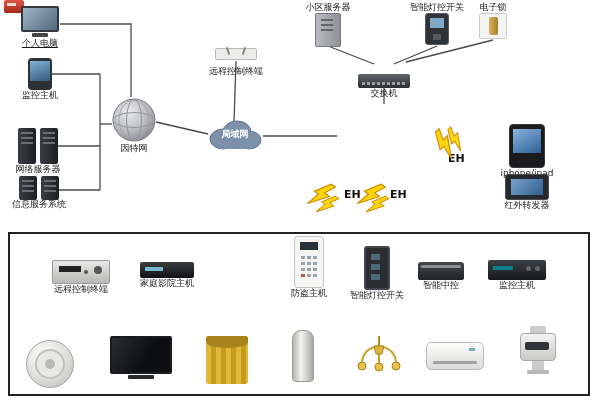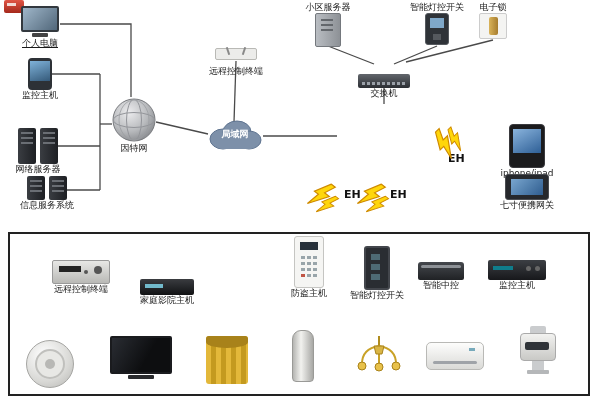--- a/index.html
+++ b/index.html
@@ -124,34 +124,34 @@
   
   #devbox{position:absolute;left:8px;top:232px;width:578px;height:160px;border:2px solid #222;background:#fff;}
 
   .bold-lbl{font-weight:bold;font-size:10px;color:#10233f;}
 
   
   #n-red{left:2px;top:0px;width:24px;}
   #n-pc{left:12px;top:6px;width:56px;text-decoration:underline;}
   #n-mobile{left:16px;top:58px;width:48px;}
   #n-netsrv{left:8px;top:128px;width:60px;}
-  #n-infosys{left:12px;top:176px;width:70px;}
+  #n-infosys{left:4px;top:176px;width:70px;font-family:Liberation Mono, monospace;}
   #n-internet{left:108px;top:97px;width:52px;}
   #n-lan{left:206px;top:119px;width:58px;}
   #n-rterm{left:194px;top:42px;width:84px;}
   #n-commsrv{left:298px;top:2px;width:60px;}
   #n-door{left:406px;top:2px;width:62px;}
   #n-elock{left:468px;top:2px;width:50px;}
   #n-switch{left:354px;top:74px;width:60px;}
   #n-ctrl{left:336px;top:104px;width:100px;}
   #n-sremote{left:496px;top:88px;width:62px;}
   #n-iphone{left:498px;top:124px;width:58px;}
   #n-gateway{left:494px;top:174px;width:66px;}
   #n-music{left:42px;top:260px;width:78px;}
-  #n-theater{left:130px;top:262px;width:74px;margin-top:17px;}
+  #n-theater{left:130px;top:262px;width:74px;}
   #n-cswitch{left:214px;top:250px;width:72px;}
   #n-alarm{left:278px;top:236px;width:62px;}
   #n-lswitch{left:342px;top:246px;width:70px;}
   #n-ir{left:408px;top:262px;width:66px;}
   #n-dvr{left:480px;top:260px;width:74px;}
   #d-speaker{left:26px;top:340px;width:48px;}
   #d-tv{left:110px;top:336px;width:62px;}
   #d-curtain{left:206px;top:336px;width:42px;}
   #d-sensor{left:292px;top:330px;width:22px;}
   #d-chandelier{left:356px;top:334px;width:46px;}
@@ -291,21 +291,21 @@
 
   <div class="node" id="n-iphone">
     <div class="icon i-iphone">
         <div class="scr"></div>
       </div>
     <span class="lbl">iphone/ipad</span>
   </div>
 
   <div class="node" id="n-gateway">
     <div class="icon i-gw"></div>
-    <span class="lbl">七寸便携网关</span>
+    <span class="lbl">红外转发器</span>
   </div>
 
   <span class="eh" id="eh-a">EH</span>
   <span class="eh" id="eh-b">EH</span>
   <span class="eh" id="eh-c">EH</span>
 
   <div class="bolt-group rotA" id="bg-a">
     <svg class="bolt" width="20" height="32" viewBox="0 0 20 32">
         <path d="M12 1 L3 17 h5 L5 31 L18 12 h-6 L17 1 z" fill="#ffd60a" stroke="#cf8a00" stroke-width="1.2"></path>
       </svg>

